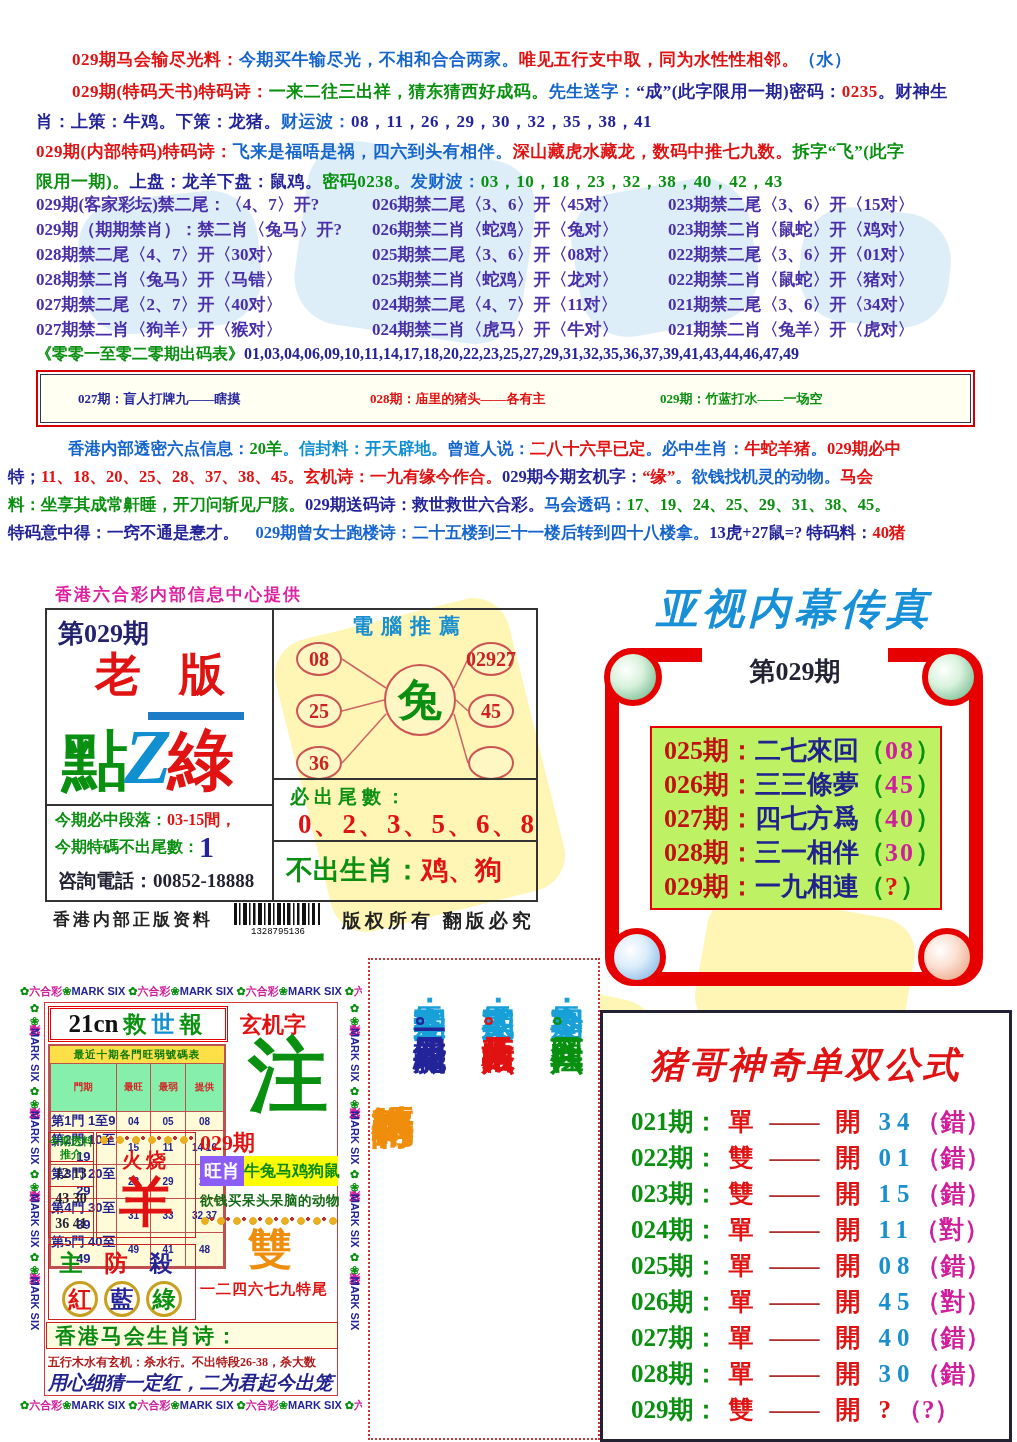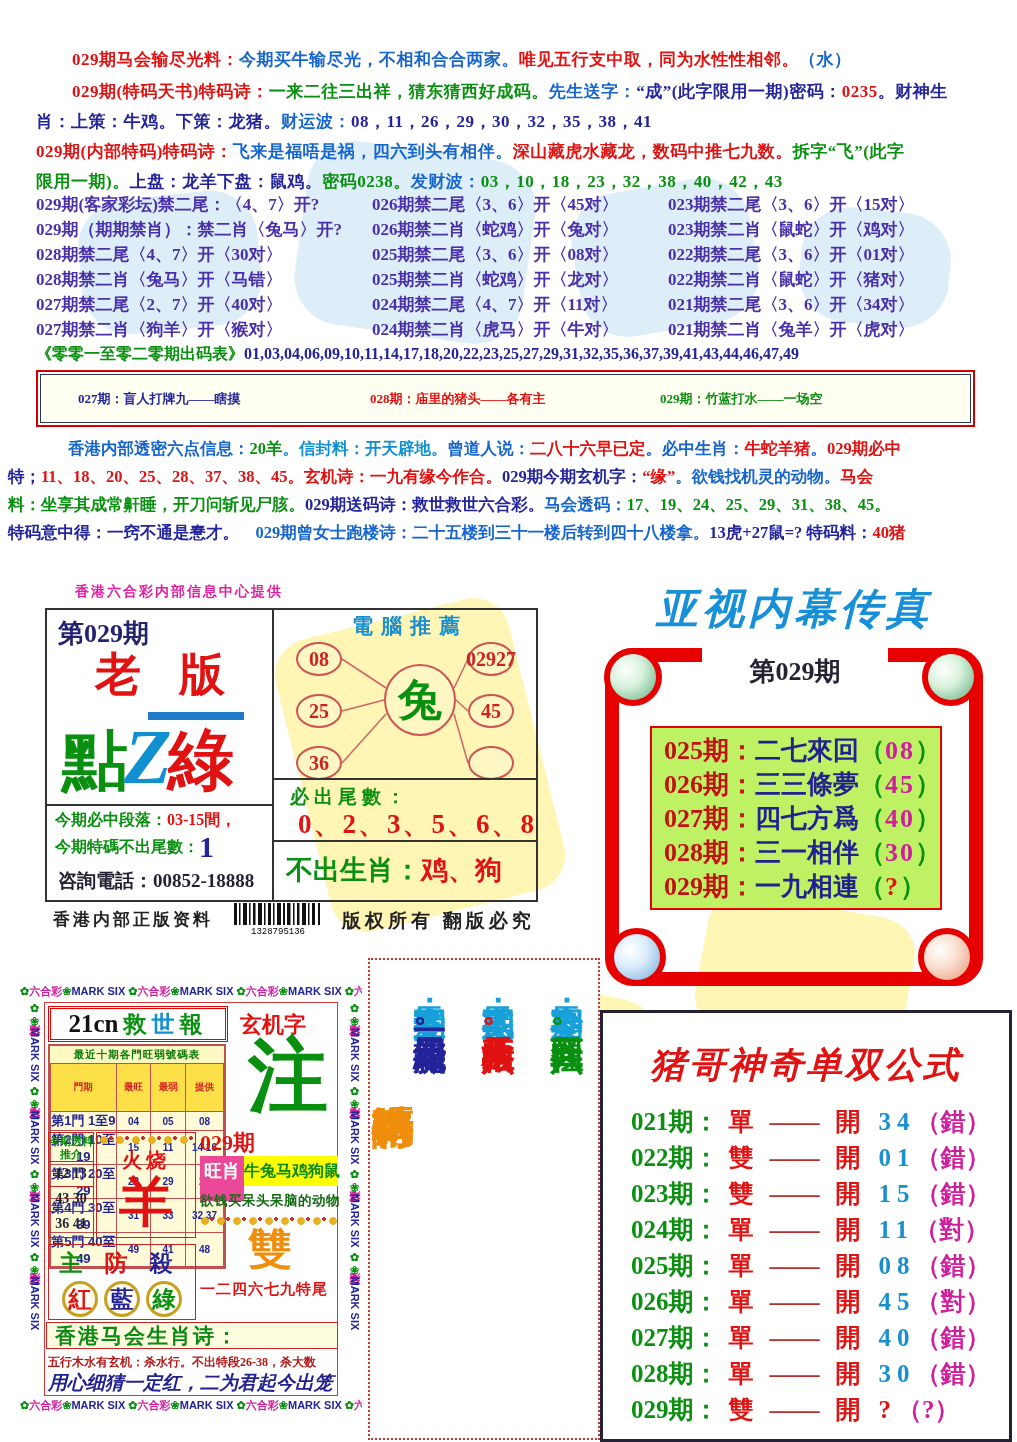--- a/index.html
+++ b/index.html
@@ -14,21 +14,21 @@
   .wmy{position:absolute;background:#ffe95c;opacity:.45;border-radius:36px;}
   
   .tline{position:absolute;font-weight:bold;font-size:17px;white-space:nowrap;letter-spacing:.5px;}
   .bancol{position:absolute;top:192px;font-weight:bold;font-size:17px;line-height:25px;white-space:nowrap;color:#4a30a8;}
   .chuma{position:absolute;left:36px;top:344px;font-weight:bold;font-size:16px;white-space:nowrap;}
   .riddlebox{position:absolute;left:36px;top:370px;width:939px;height:57px;border:2px solid #d40000;
              box-shadow:inset 0 0 0 2px #fff, inset 0 0 0 3px #335;background:#fffff2;}
   .riddle{position:absolute;top:18px;font-weight:bold;font-size:13px;white-space:nowrap;}
   .pline{position:absolute;left:8px;width:1002px;font-weight:bold;font-size:16.5px;white-space:nowrap;}
   
-  .provider{position:absolute;left:55px;top:583px;color:#e020a0;font-weight:bold;font-size:14px;letter-spacing:2px;margin-left:20px;}
+  .provider{position:absolute;left:55px;top:583px;color:#e020a0;font-weight:bold;font-size:17px;letter-spacing:2px;}
   .lbox{position:absolute;left:45px;top:608px;width:493px;height:294px;border:2px solid #333;background:transparent;}
   .vdiv{position:absolute;background:#333;}
   .circ{position:absolute;border:2px solid #cc5555;border-radius:50%;display:flex;align-items:center;justify-content:center;
         color:#cc2222;font-weight:bold;font-size:20px;background:rgba(255,255,255,.2);white-space:nowrap;}
   .bignum{font-size:30px;vertical-align:-5px;}
   .zchar{font-size:78px;font-style:italic;margin:0 -4px;}
   
   .bcwrap{position:absolute;left:232px;top:903px;}
   
   .atv-title{position:absolute;left:598px;top:581px;width:392px;text-align:center;color:#1890d8;
@@ -46,32 +46,32 @@
   .atv-q{color:#c01212;}  .atv-p{color:#22228e;}
   .atv-paren{color:#0a9010;} .atv-n{letter-spacing:2px;}
   
   .ms-strip{position:absolute;overflow:hidden;font-weight:bold;font-size:11px;white-space:nowrap;
             font-family:"Liberation Sans",sans-serif;}
   .ms-vert{writing-mode:vertical-rl;}
   .inner-bl{position:absolute;left:44px;top:1002px;width:294px;height:394px;border:1px solid #d43a3a;background:#fff;}
   .brandbox{position:absolute;left:48px;top:1006px;width:180px;height:36px;border:3px double #e60000;
             display:flex;align-items:center;justify-content:center;gap:5px;background:#fff;}
   .tbl{position:absolute;left:48px;top:1044px;width:178px;border:2px solid #c05050;font-family:"Liberation Sans",sans-serif;}
-  .tbl-title{background:#fef9c3;color:#0a7a0a;font-weight:bold;font-size:10.5px;text-align:center;height:17px;line-height:17px;letter-spacing:1px;}
+  .tbl-title{background:#fde047;color:#0a7a0a;font-weight:bold;font-size:10.5px;text-align:center;height:17px;line-height:17px;letter-spacing:1px;}
   .tbl table{border-collapse:collapse;width:100%;}
-  .tbl th{background:#fde047;color:#d42222;font-size:9.5px;padding:17px 0;border:1px solid #c05050;}
+  .tbl th{background:#86efac;color:#d42222;font-size:9.5px;padding:17px 0;border:1px solid #c05050;}
   .tbl td{background:#fffbd8;color:#23238e;font-weight:bold;font-size:10px;text-align:center;padding:0;height:12px;border:1px solid #c05050;}
   .tbl td:first-child{font-size:13px;margin-top:42px;}
   .tjcol{position:absolute;left:48px;top:1132px;width:46px;height:106px;border:1px solid #cc2222;text-align:center;}
   .tj-label{color:#0a8a10;font-weight:bold;font-size:11px;line-height:13px;padding-top:2px;}
   .tj-num{color:#223;font-weight:bold;font-size:14px;border-top:1px solid #cc2222;line-height:24px;}
   .fsbox{position:absolute;left:96px;top:1132px;width:100px;height:106px;border:1px solid #cc2222;text-align:center;}
   .garland{background-image:radial-gradient(circle at 7px 7px,#e8b020 3.5px,rgba(0,0,0,0) 4.2px),
            radial-gradient(circle at 14px 5px,#c03030 1.6px,rgba(0,0,0,0) 2.2px);background-size:16px 14px;height:14px;}
-  .wxlabel{position:absolute;left:200px;top:1156px;width:44px;height:45px;background:#ec4899;color:#fff;
+  .wxlabel{position:absolute;left:200px;top:1156px;width:44px;height:30px;background:#8b5cf6;color:#fff;
            font-weight:bold;font-size:18px;text-align:center;line-height:30px;}
   .wxlist{position:absolute;left:244px;top:1156px;width:94px;height:30px;background:#ffff00;color:#0a8a10;
           font-weight:bold;font-size:16px;text-align:center;line-height:30px;white-space:nowrap;}
   .zfsbox{position:absolute;left:48px;top:1244px;width:148px;height:76px;border:1px solid #cc2222;text-align:center;}
   .ball{display:inline-block;width:36px;height:36px;border-radius:50%;border:3px solid #c8a020;background:#fffdf2;
         text-align:center;line-height:31px;font-size:23px;font-weight:bold;margin:0 3px;}
   .sxstrip{position:absolute;left:46px;top:1322px;width:292px;height:27px;background:#fffde0;border:1px solid #cc2222;
            color:#0a8a10;font-weight:bold;font-size:21px;line-height:26px;letter-spacing:2px;padding-left:8px;}
   
   .vpanel{position:absolute;left:368px;top:958px;width:232px;height:482px;border:2px dotted #cc3333;background:#fff;

